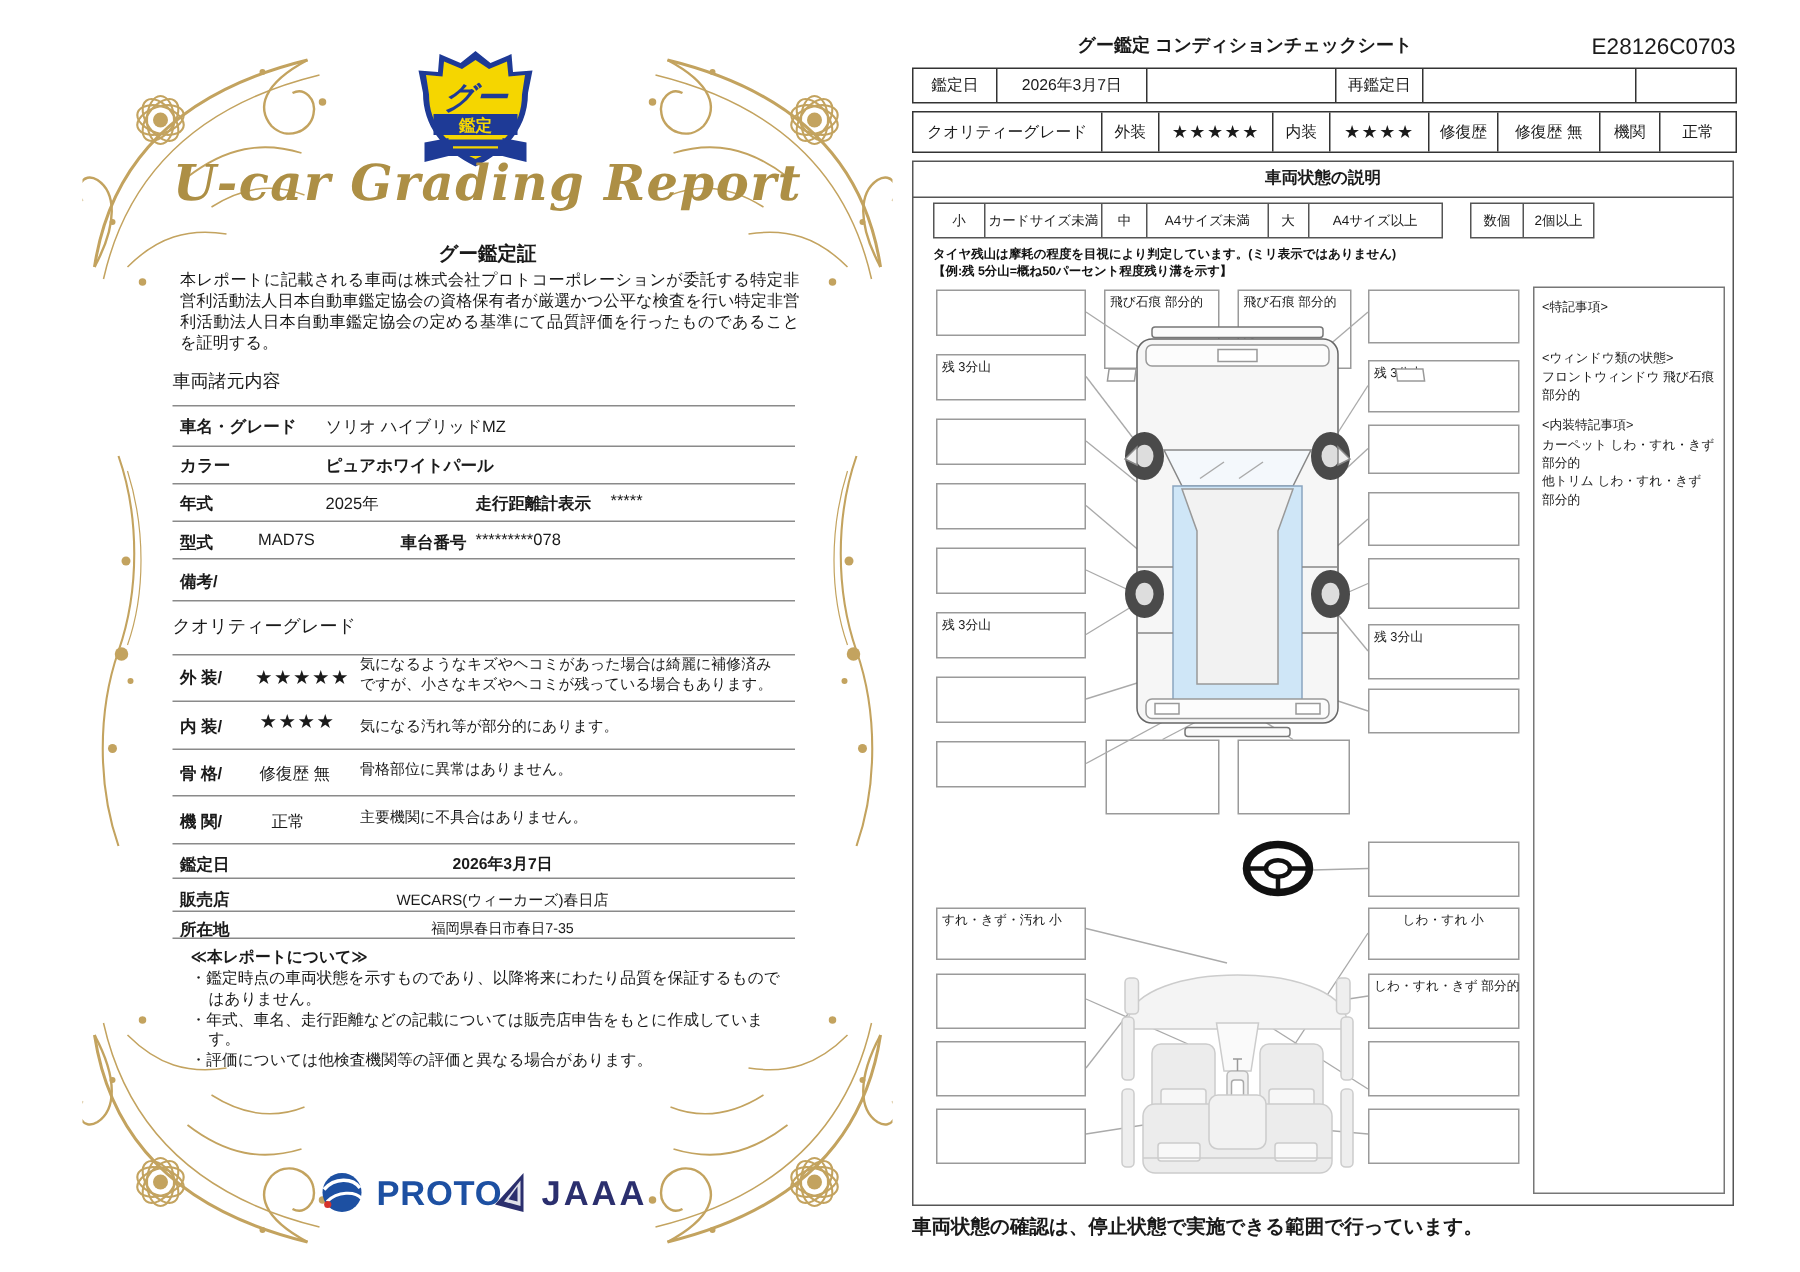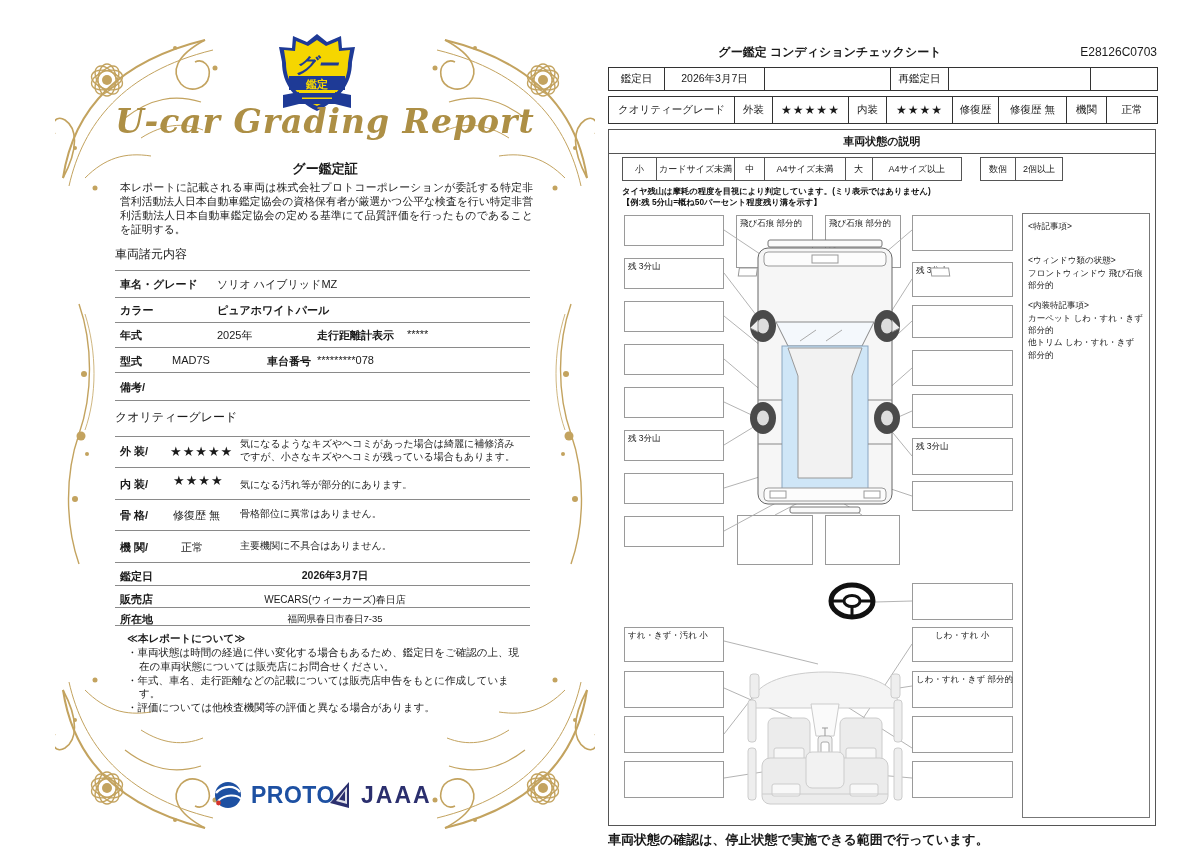--- a/index.html
+++ b/index.html
@@ -17,23 +17,23 @@
   .stars-l{font-size:13px;letter-spacing:1px;font-weight:bold;}
   .desc{font-size:10px;line-height:1.25;}
   .cval{width:260px;text-align:center;font-size:10.5px;}
   #lp-about{left:72px;top:604px;width:402px;font-size:10.5px;line-height:1.32;}
   #lp-about .a-item{padding-left:12px;text-indent:-12px;}
   #lp-about .a-title{font-weight:bold;text-indent:0;padding-left:0;}
   .logo-row{display:flex;align-items:center;gap:8px;}
   .proto-text{font-size:23px;font-weight:bold;color:#1d50a2;letter-spacing:.5px;font-family:"Liberation Sans",sans-serif;}
   .jaaa-text{font-size:23px;font-weight:bold;color:#2b2f6e;letter-spacing:2px;}
   
-  #right-page{left:600px;top:36px;width:565px;height:812px;}
+  #right-page{left:600px;top:14px;width:565px;height:812px;}
   #rp-title{left:0;top:8px;width:460px;text-align:center;font-size:12px;font-weight:bold;}
-  #rp-code{right:8px;top:9px;font-size:12px;}
+  #rp-code{right:8px;top:9px;font-size:15px;}
   .hdr-tbl{display:flex;border:1px solid #333;background:#fff;}
   .hdr-cell{border-right:1px solid #333;display:flex;align-items:center;justify-content:center;font-size:10.5px;box-sizing:border-box;}
   .hdr-cell:last-child{border-right:none;}
   .stars-r{font-size:12px;font-weight:bold;letter-spacing:1px;}
   #main-box{left:8px;top:93px;width:548px;height:697px;border:1px solid #555;box-sizing:border-box;}
   #main-box-header{left:8px;top:93px;width:548px;height:25px;border-bottom:1px solid #555;box-sizing:border-box;text-align:center;font-size:11px;font-weight:bold;line-height:25px;}
   .legend-tbl{display:flex;border:1px solid #555;height:24px;box-sizing:border-box;}
   .legend-cell{border-right:1px solid #555;display:flex;align-items:center;justify-content:center;font-size:9px;box-sizing:border-box;}
   .legend-cell:last-child{border-right:none;}
   .tire-note{left:22px;font-size:8.3px;color:#111;font-weight:bold;}
@@ -152,21 +152,21 @@
   <div class="abs lrule" style="top:557px;"></div>
   <div class="abs lbl" style="left:65px;top:564px;">販売店</div>
   <div class="abs cval" style="left:150px;top:565px;font-size:10px;">WECARS(ウィーカーズ)春日店</div>
   <div class="abs lrule" style="top:579px;"></div>
   <div class="abs lbl" style="left:65px;top:584px;">所在地</div>
   <div class="abs cval" style="left:150px;top:585px;font-size:9.5px;">福岡県春日市春日7-35</div>
   <div class="abs lrule" style="top:597px;"></div>
 
   <div id="lp-about" class="abs">
     <div class="a-title">≪本レポートについて≫</div>
-    <div class="a-item">・車両状態は時間の経過に伴い変化する場合もあるため、鑑定日をご確認の上、現在の車両状態については販売店にお問合せください。</div>
+    <div class="a-item">・鑑定時点の車両状態を示すものであり、以降将来にわたり品質を保証するものではありません。</div>
     <div class="a-item">・年式、車名、走行距離などの記載については販売店申告をもとに作成しています。</div>
     <div class="a-item">・評価については他検査機関等の評価と異なる場合があります。</div>
   </div>
 
   <div class="abs logo-row" style="left:158px;top:752px;">
     <svg width="30" height="30" viewBox="0 0 30 30">
       <circle cx="15" cy="15" r="13" fill="#1d50a2"></circle>
       <path d="M3 13 C10 5 22 5 27 12" stroke="#fff" stroke-width="2.4" fill="none"></path>
       <path d="M5 21 C12 14 24 14 28 19" stroke="#fff" stroke-width="2" fill="none"></path>
       <circle cx="5.5" cy="23" r="2.4" fill="#d6332b"></circle>

